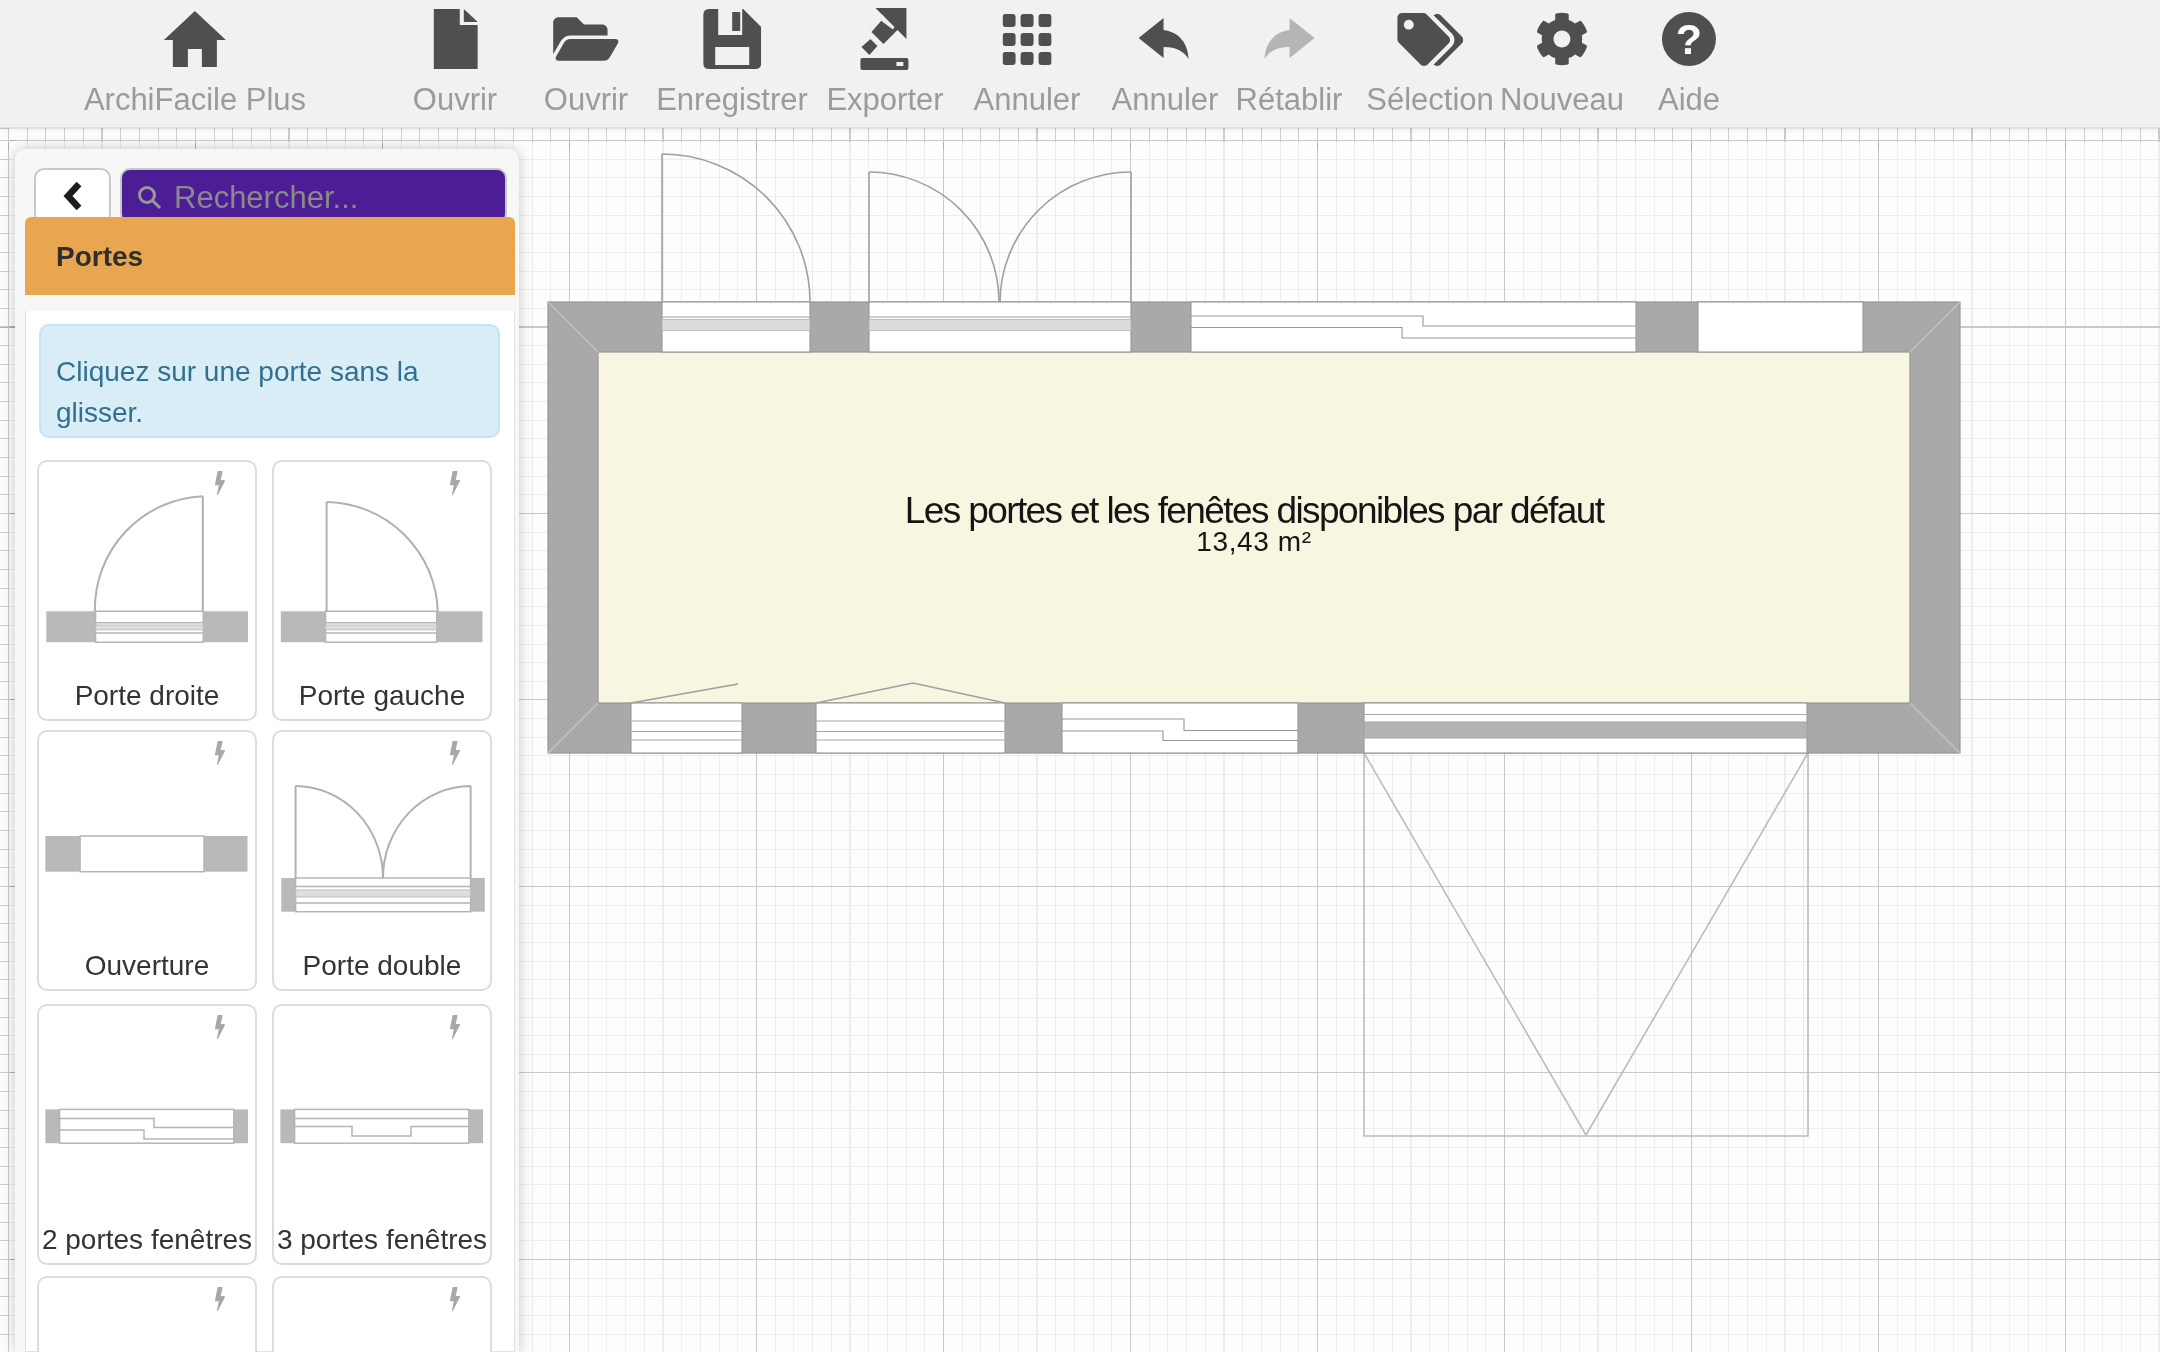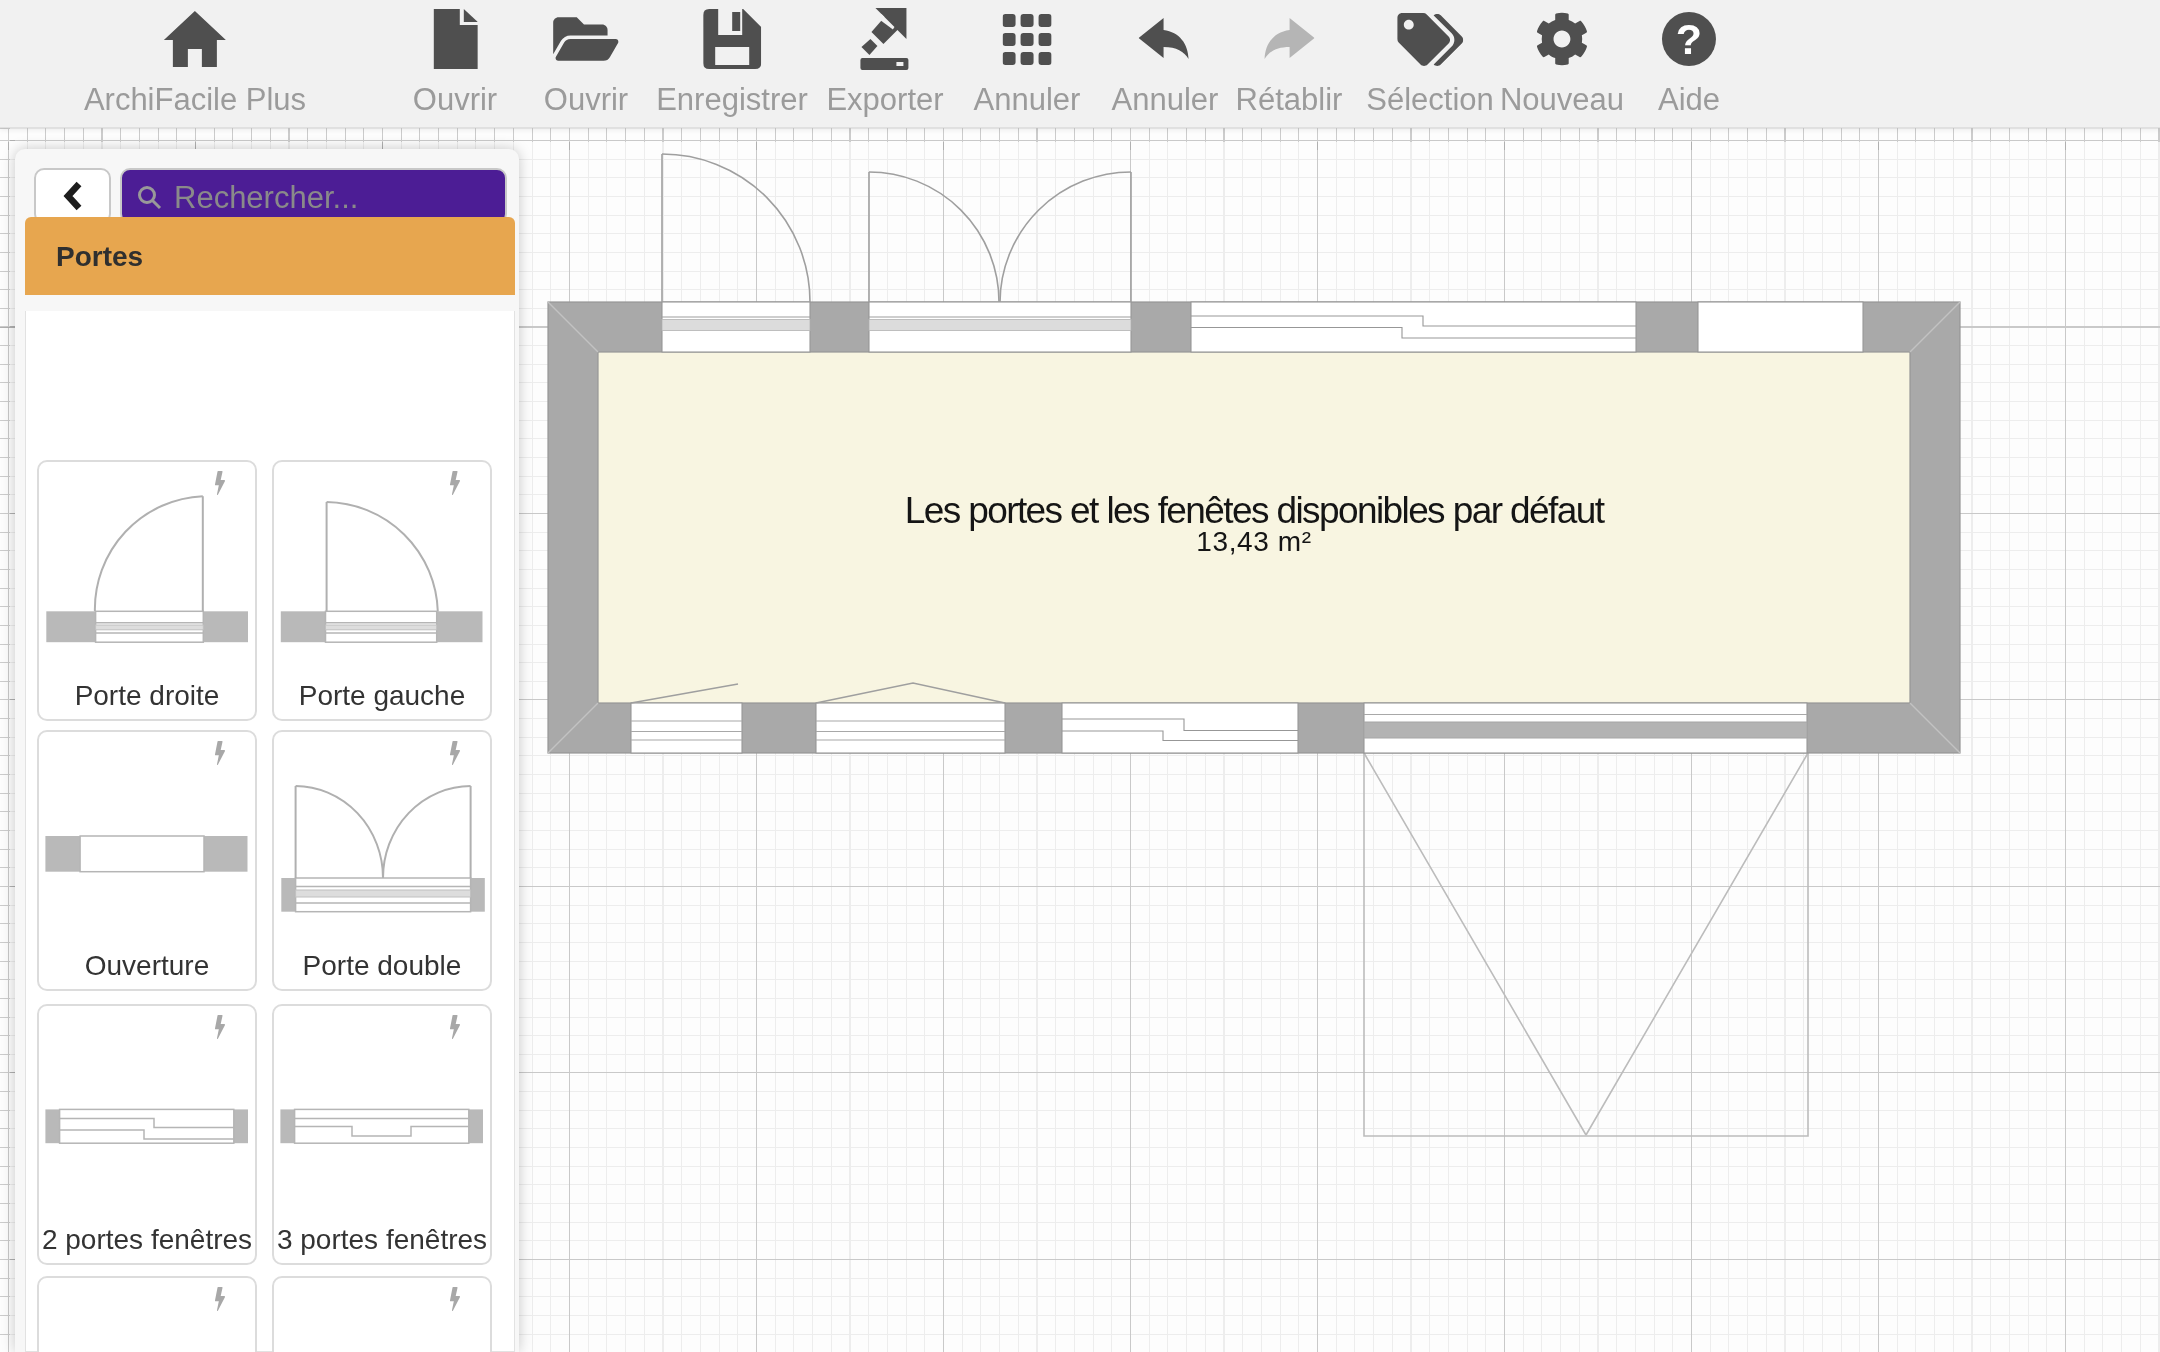--- a/index.html
+++ b/index.html
@@ -276,20 +276,21 @@
       </div>
     <div id="search">
       <svg width="26" height="26" viewBox="0 0 26 26">
           <circle cx="10" cy="10" r="7.5" fill="none" stroke="#999" stroke-width="3"></circle>
           <line x1="15.5" y1="15.5" x2="23" y2="23" stroke="#999" stroke-width="3"></line>
         </svg>
       <span>Rechercher...</span>
     </div>
     <div id="cat">Portes</div>
     <div id="list">
+      <div id="alert">Cliquez sur une porte sans la glisser.</div>
       <div class="card" style="left:11px;top:149px">
         <svg class="cicon" width="220" height="261" viewBox="0 0 220 261">
           <rect x="7.3" y="149.3" width="49.3" height="30.9" fill="#b9b9b9"></rect>
           <rect x="164.3" y="149.3" width="44.7" height="30.9" fill="#b9b9b9"></rect>
           <rect x="56.6" y="149.3" width="107.7" height="30.9" fill="#fff" stroke="#b5b5b5" stroke-width="1.5"></rect>
           <line x1="56.6" y1="160.7" x2="164.3" y2="160.7" stroke="#b5b5b5" stroke-width="1.4"></line>
           <rect x="56.6" y="163" width="107.7" height="4.8" fill="#ddd" stroke="#c0c0c0" stroke-width="1"></rect>
           <line x1="56.6" y1="171" x2="164.3" y2="171" stroke="#b5b5b5" stroke-width="1.4"></line>
           <path d="M163.8,149.3 V34.2" fill="none" stroke="#b0b0b0" stroke-width="2"></path>
           <path d="M163.8,34.2 A113,113 0 0 0 55.9,149.3" fill="none" stroke="#b0b0b0" stroke-width="2"></path>

